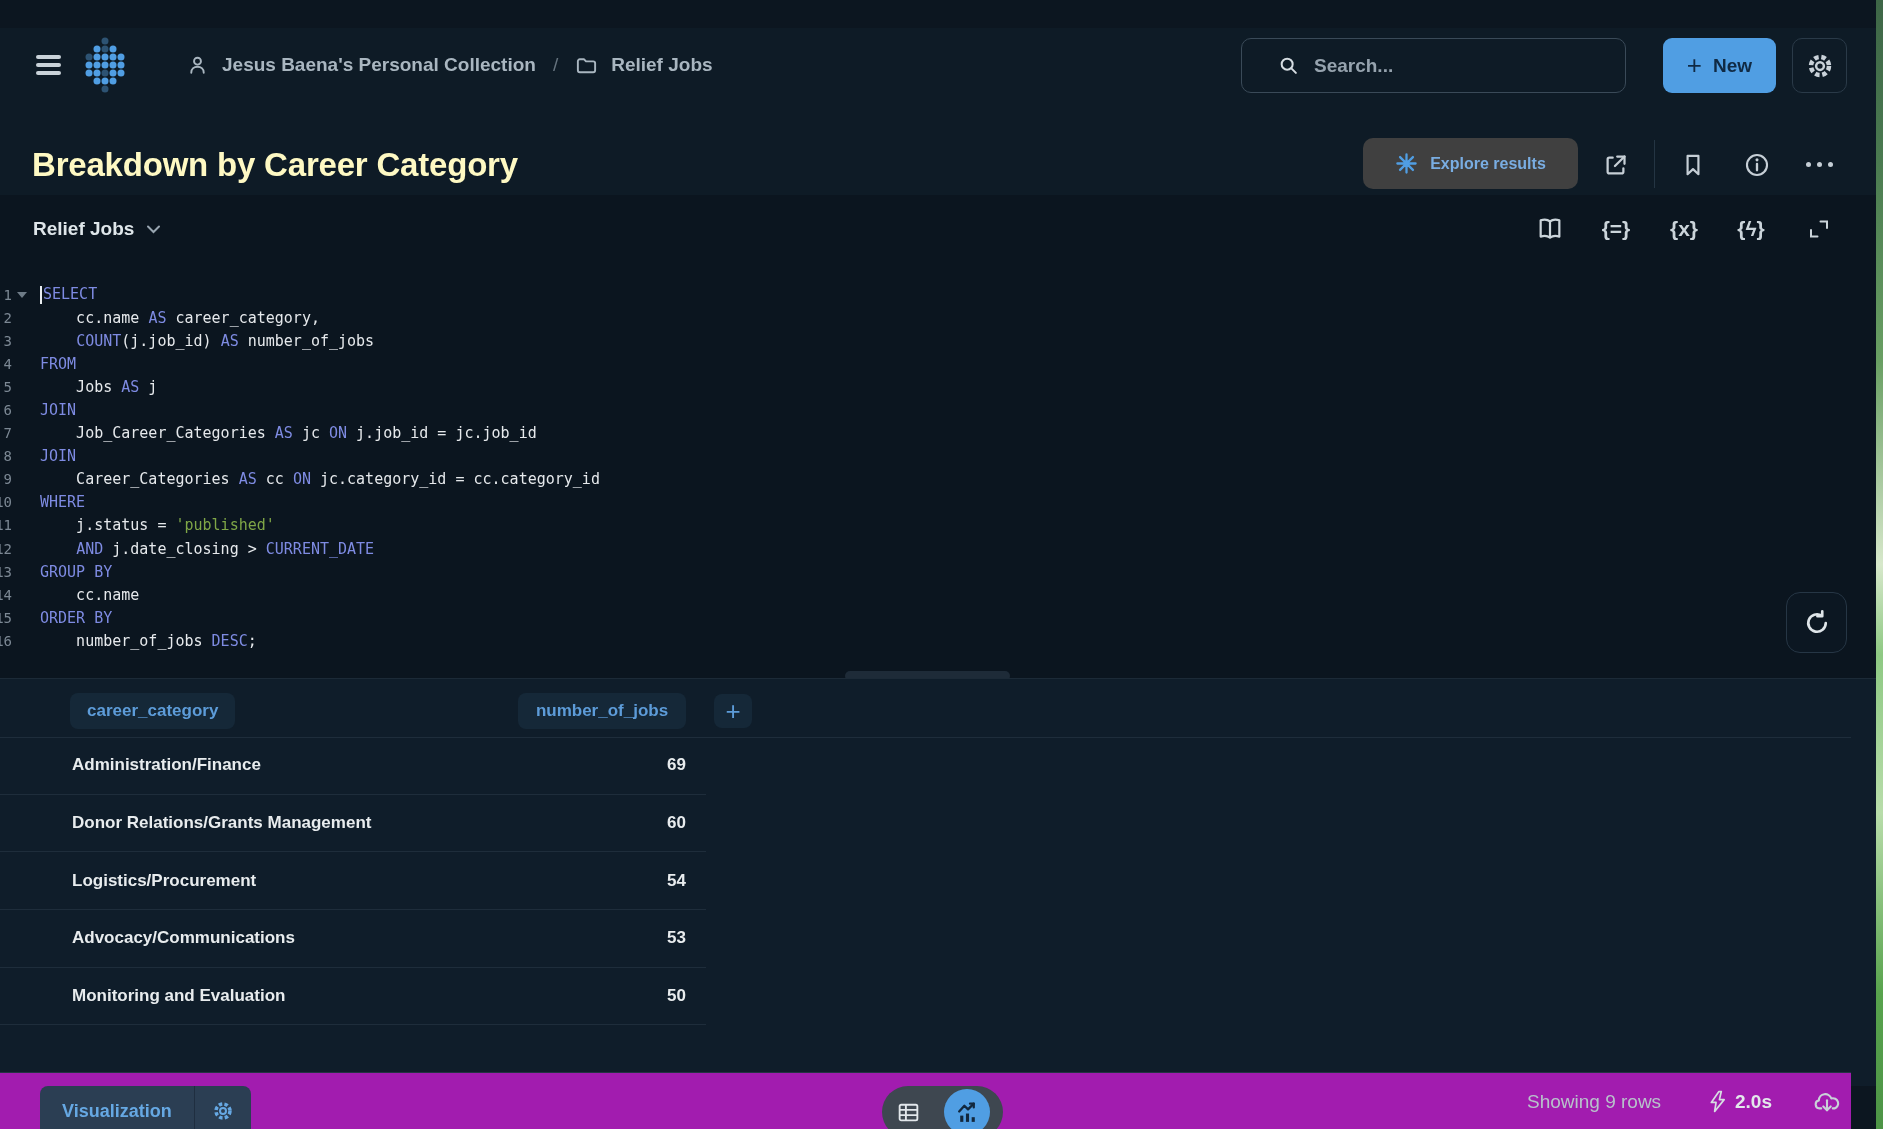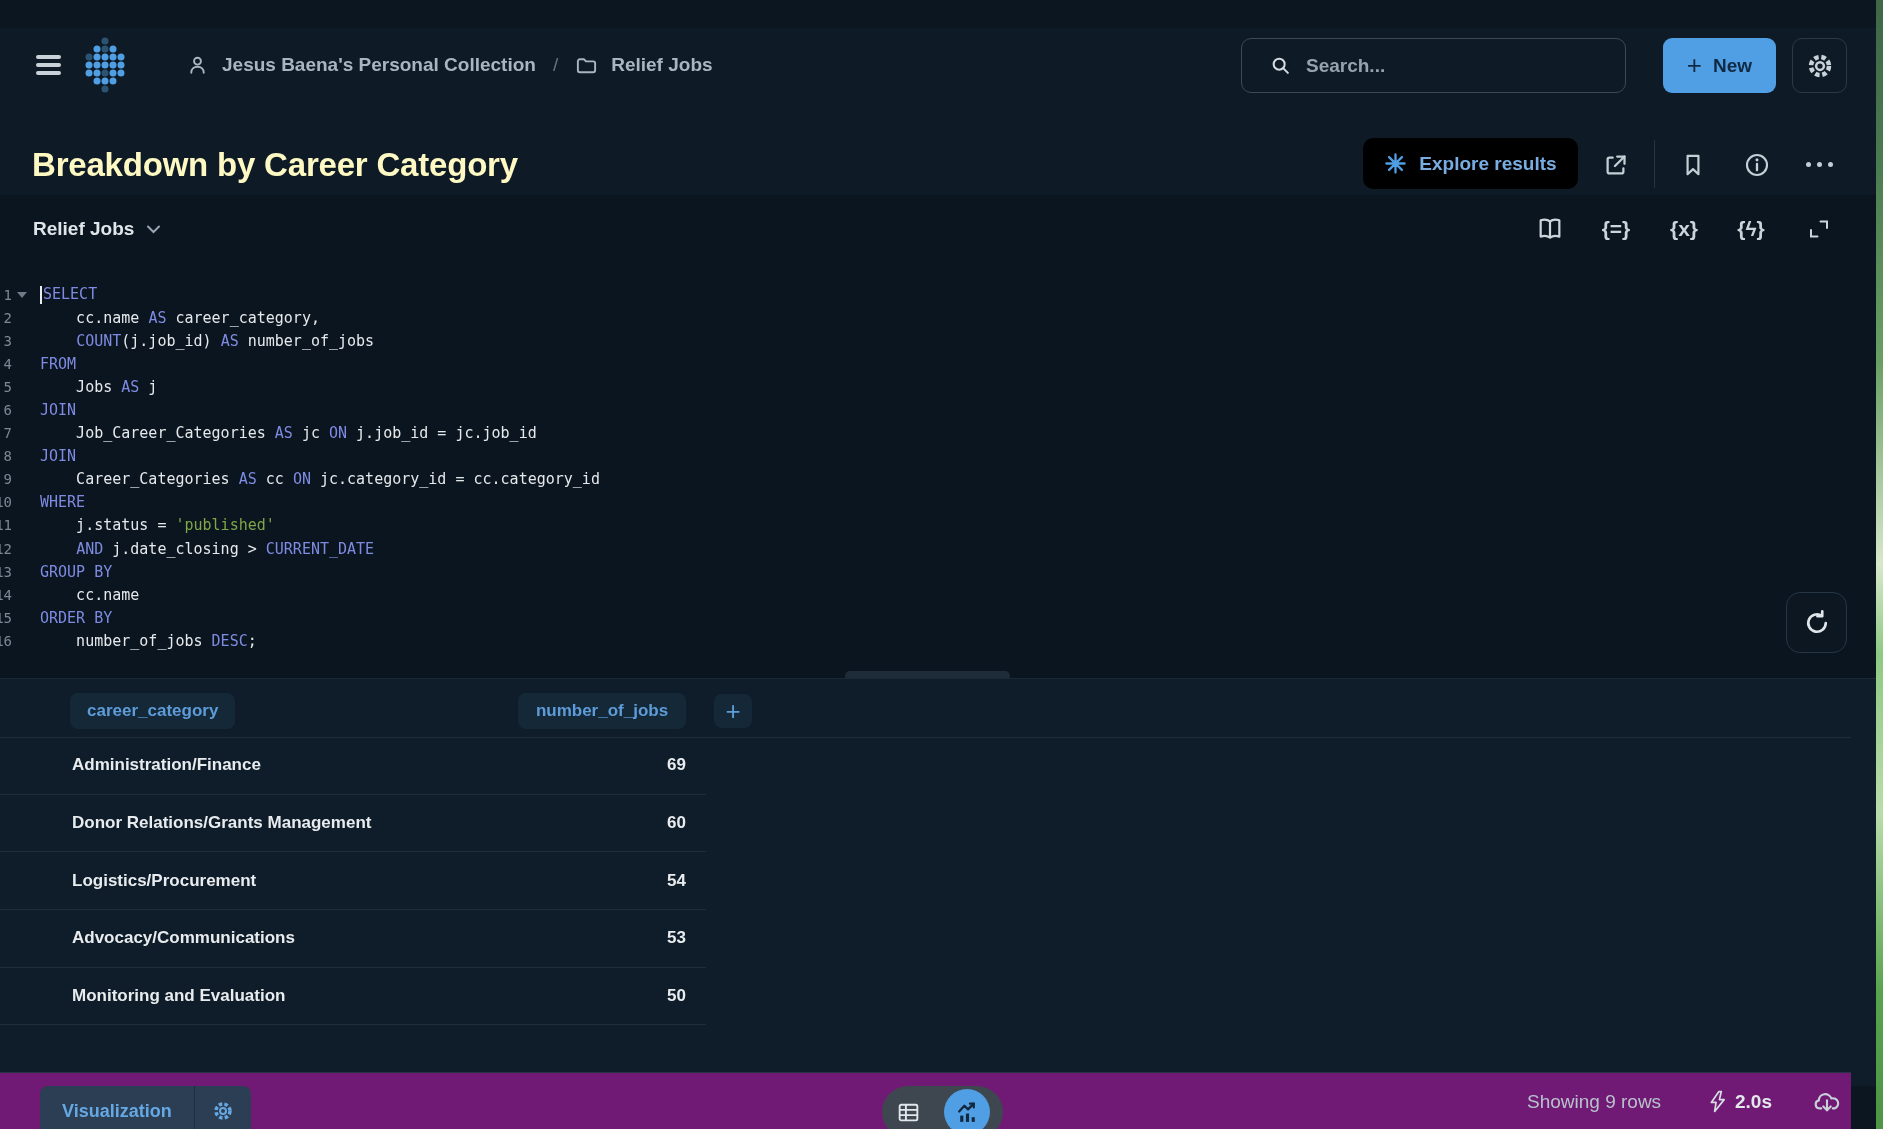--- a/index.html
+++ b/index.html
@@ -21,37 +21,37 @@
   .hamburger span { display:block; height:4px; border-radius:2px; background:#C9D2D9; }
 
   .logo { position:absolute; left:84px; top:8px; }
 
   .breadcrumb { position:absolute; left:186px; top:0; height:74px;
     display:flex; align-items:center; gap:13px; font-size:19px; font-weight:700; color:#A9B6C0; }
   .breadcrumb .sep { color:#66747F; font-weight:400; padding:0 4px; }
 
   .search-box { position:absolute; left:1241px; top:10px; width:385px; height:55px;
     border:1px solid #3A4A58; border-radius:10px; display:flex; align-items:center;
-    gap:14px; padding-left:28px; cursor:text; }
+    gap:14px; padding-left:36px; cursor:text; }
   .search-box .ph { color:#96A3AE; font-size:19px; font-weight:700; }
 
   .new-btn { position:absolute; left:1663px; top:10px; width:113px; height:55px;
     background:#509EE3; border-radius:9px; display:flex; align-items:center; justify-content:center;
     gap:11px; color:#102A44; font-size:19px; font-weight:700; cursor:pointer; }
   .new-btn .plus { font-size:26px; font-weight:400; line-height:1; margin-top:-2px; }
 
   .nav-gear { position:absolute; left:1792px; top:10px; width:55px; height:55px;
     border:1px solid #2A3A48; border-radius:10px; display:flex; align-items:center; justify-content:center; cursor:pointer; }
 
   .page-title { position:absolute; left:32px; top:118px; font-size:33px; font-weight:700;
     color:#fef9c3; letter-spacing:-0.2px; }
 
   .explore-btn { position:absolute; left:1363px; top:110px; width:215px; height:51px;
-    background:#000000; border-radius:10px; display:flex; align-items:center; justify-content:center;
-    gap:12px; color:#79ADE2; font-size:19px; font-weight:700; cursor:pointer; }
+    background:#404040; border-radius:10px; display:flex; align-items:center; justify-content:center;
+    gap:12px; color:#79ADE2; font-size:16px; font-weight:700; cursor:pointer; }
 
   .title-icon { position:absolute; top:123px; width:28px; height:28px; display:flex;
     align-items:center; justify-content:center; cursor:pointer; }
   .vdivider { position:absolute; left:1654px; top:112px; width:1px; height:48px; background:#243543; }
   .dots { position:absolute; left:1806px; top:134px; display:flex; gap:6px; cursor:pointer; }
   .dots i { width:5px; height:5px; border-radius:50%; background:#C5CED5; }
 
   
   .editor-section { position:absolute; left:0; top:195px; width:1876px; height:483px; background:#0B151F; }
 
@@ -98,21 +98,21 @@
   .chips-divider { position:absolute; left:0; top:58px; width:1851px; height:1px; background:#1E2D3B; }
 
   .rows { position:absolute; left:0; top:58px; width:706px; }
   .result-row { position:relative; height:57.66px; display:flex; align-items:center;
     border-bottom:1px solid #1E2D3B; cursor:pointer; }
   .result-row .cat { margin-left:72px; font-size:17px; font-weight:700; color:#E8ECEE; }
   .result-row .cnt { position:absolute; right:20px; font-size:17px; font-weight:700; color:#E8ECEE; }
 
   
   .bottom-bar { position:absolute; left:0; top:1072px; width:1851px; height:57px;
-    background:#701a75; border-top:1px solid #243443; }
+    background:#a21caf; border-top:1px solid #243443; }
 
   .viz-btn { position:absolute; left:40px; top:13px; height:50px; display:flex;
     background:#2B3E53; border-radius:8px 8px 0 0; overflow:hidden; cursor:pointer; }
   .viz-btn .viz-label { padding:0 22px; display:flex; align-items:center;
     color:#66A8E3; font-size:18px; font-weight:700; }
   .viz-btn .viz-sep { width:1px; background:#1F2E40; }
   .viz-btn .viz-gear { width:56px; display:flex; align-items:center; justify-content:center; }
 
   .view-toggle { position:absolute; left:882px; top:13px; width:121px; height:52px;
     background:#3E4750; border-radius:26px; }

